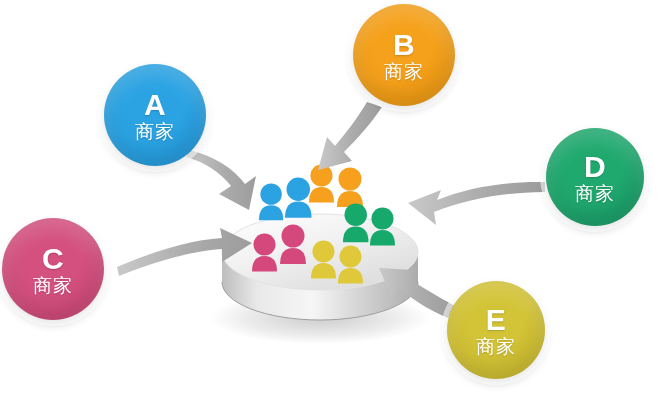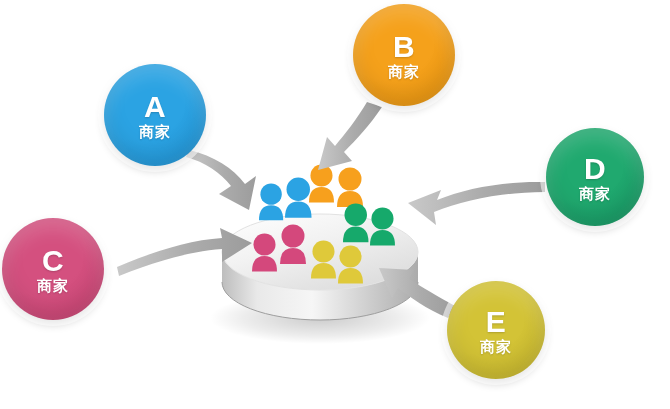--- a/index.html
+++ b/index.html
@@ -40,22 +40,22 @@
       inset 0 10px 18px rgba(255,255,255,0.18);
   }
   .node .letter {
     font-size: 30px;
     font-weight: bold;
     letter-spacing: 0.5px;
     text-shadow: 0 1px 2px rgba(0,0,0,0.18);
     margin-bottom: 2px;
   }
   .node .sub {
-    font-size: 15px;
-    font-weight: bold;
+    font-size: 19px;
+    font-weight: normal;
     letter-spacing: 1px;
     text-shadow: 0 1px 2px rgba(0,0,0,0.18);
   }
 </style>
 </head>
 <body>
 
 <div id="stage">
 
   <svg class="layer" viewBox="0 0 670 409">

